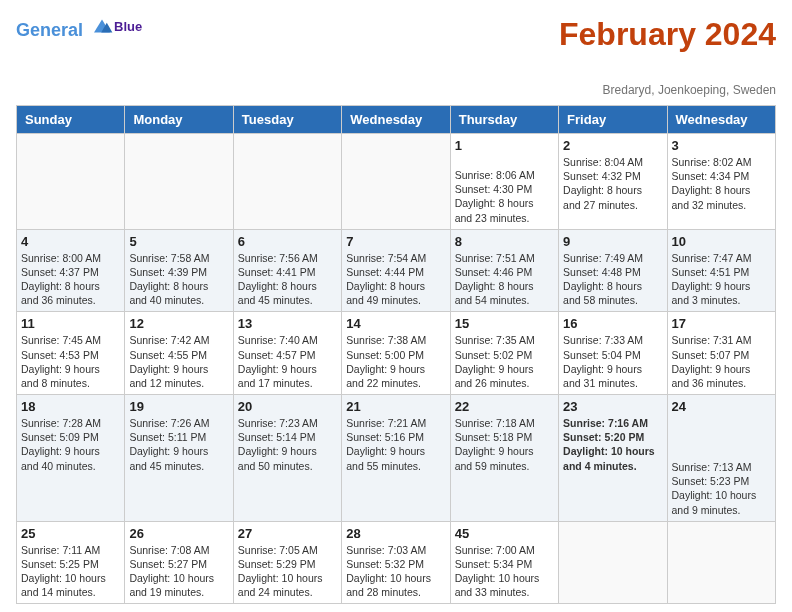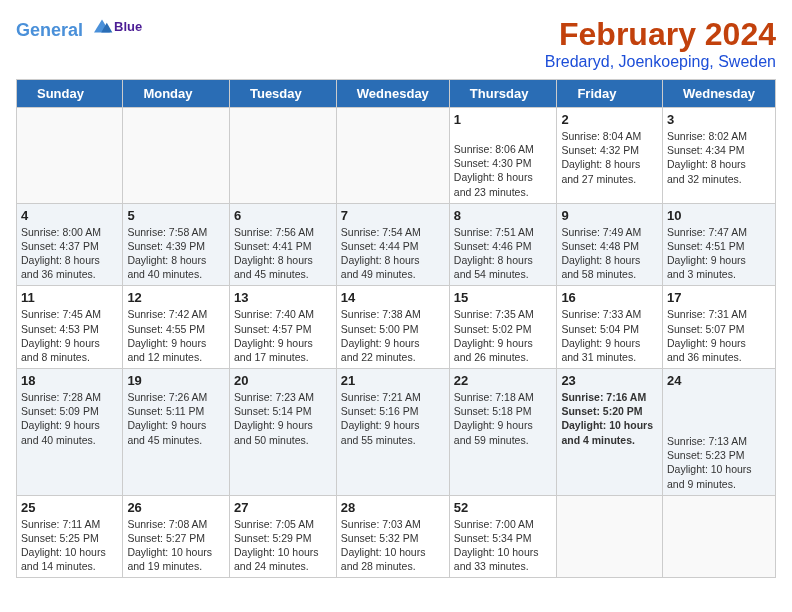--- a/index.html
+++ b/index.html
@@ -37,32 +37,33 @@
     }
     .title-block {
       text-align: right;
     }
     .main-title {
       font-size: 32px;
       font-weight: bold;
       color: #c2410c;
     }
     .subtitle {
-      font-size: 16px;
-      color: #1d4ed8;
+      font-size: 12px;
+      color: #737373;
+      margin-top: 30px;
     }
     .calendar {
       width: 100%;
       border-collapse: collapse;
       font-size: 11px;
     }
     .calendar th {
       background-color: #2a6db5;
       color: #fff;
-      padding: 6px 20px;
+      padding: 6px 8px;
       text-align: left;
       font-size: 13px;
       font-weight: bold;
       border: 1px solid #ccc;
     }
     .calendar td {
       border: 1px solid #ccc;
       vertical-align: top;
       padding: 4px;
       width: calc(100% / 7);
@@ -327,21 +328,21 @@
 and 24 minutes.</div>
         </td>
         <td>
           <div class="day-number">28</div>
           <div class="day-info" style="white-space: pre-line;">Sunrise: 7:03 AM
 Sunset: 5:32 PM
 Daylight: 10 hours
 and 28 minutes.</div>
         </td>
         <td>
-          <div class="day-number">52</div>
+          <div class="day-number">45</div>
           <div class="day-info" style="white-space: pre-line;">Sunrise: 7:00 AM
 Sunset: 5:34 PM
 Daylight: 10 hours
 and 33 minutes.</div>
         </td>
         <td class="empty"></td>
         <td class="empty"></td>
       </tr>
     </tbody>
 </table>

